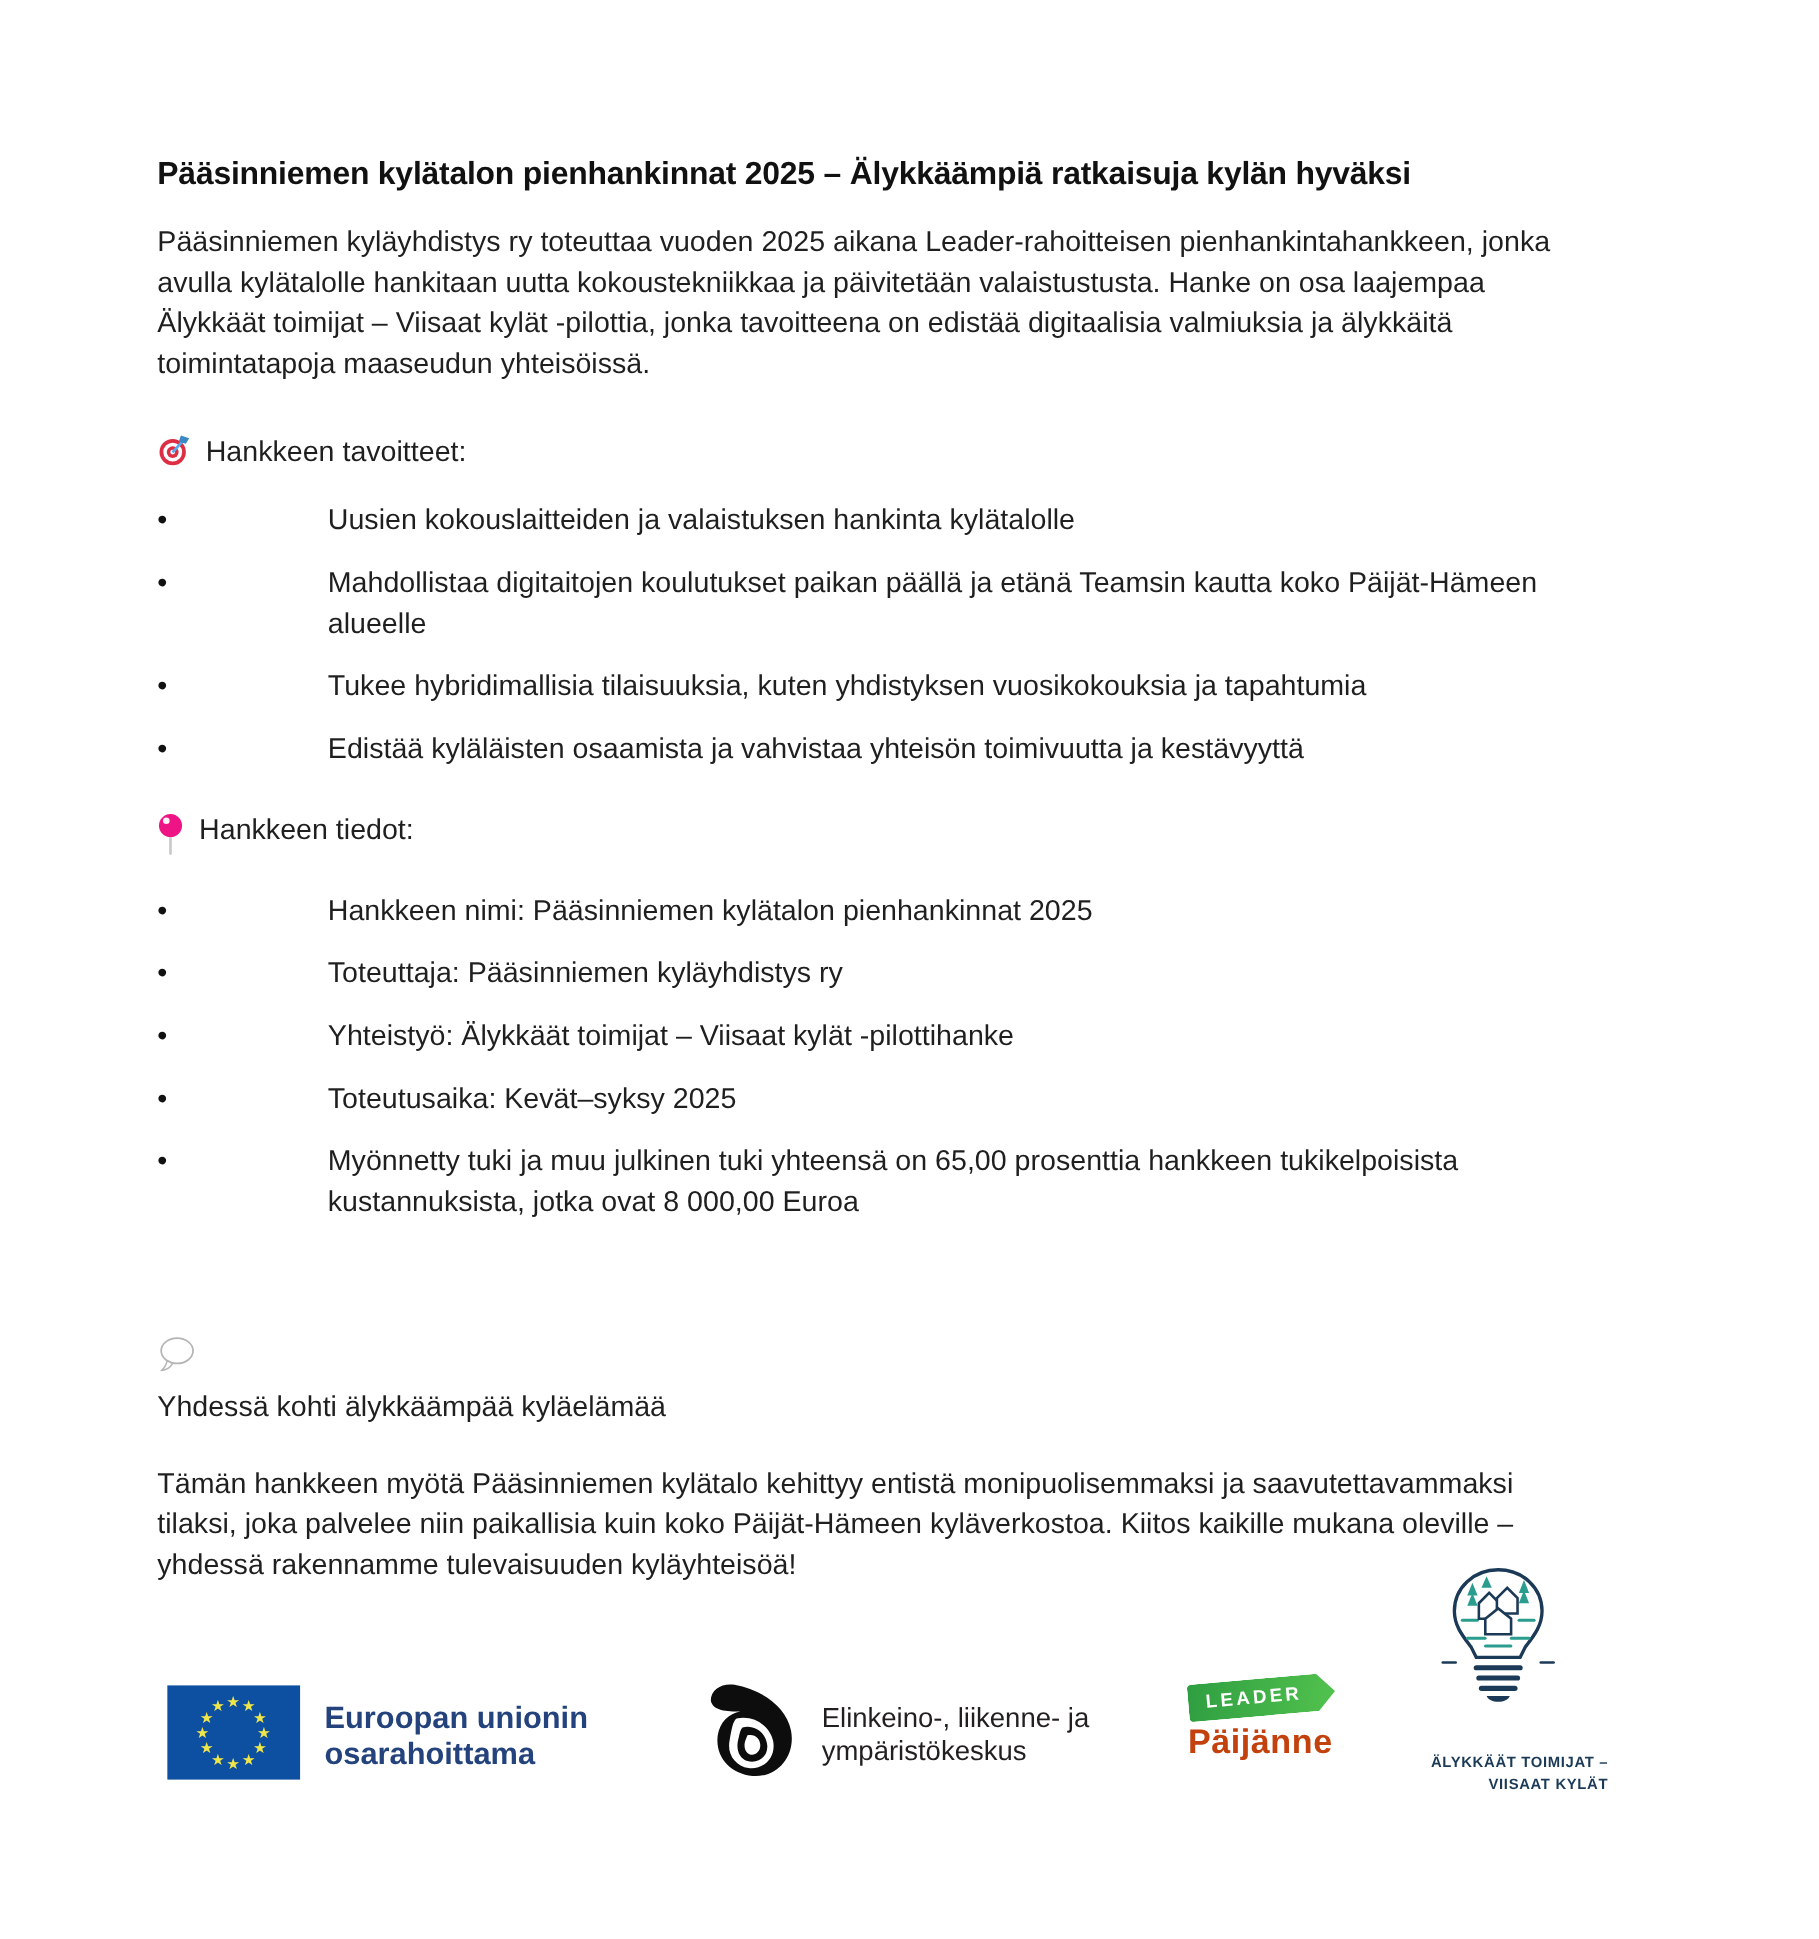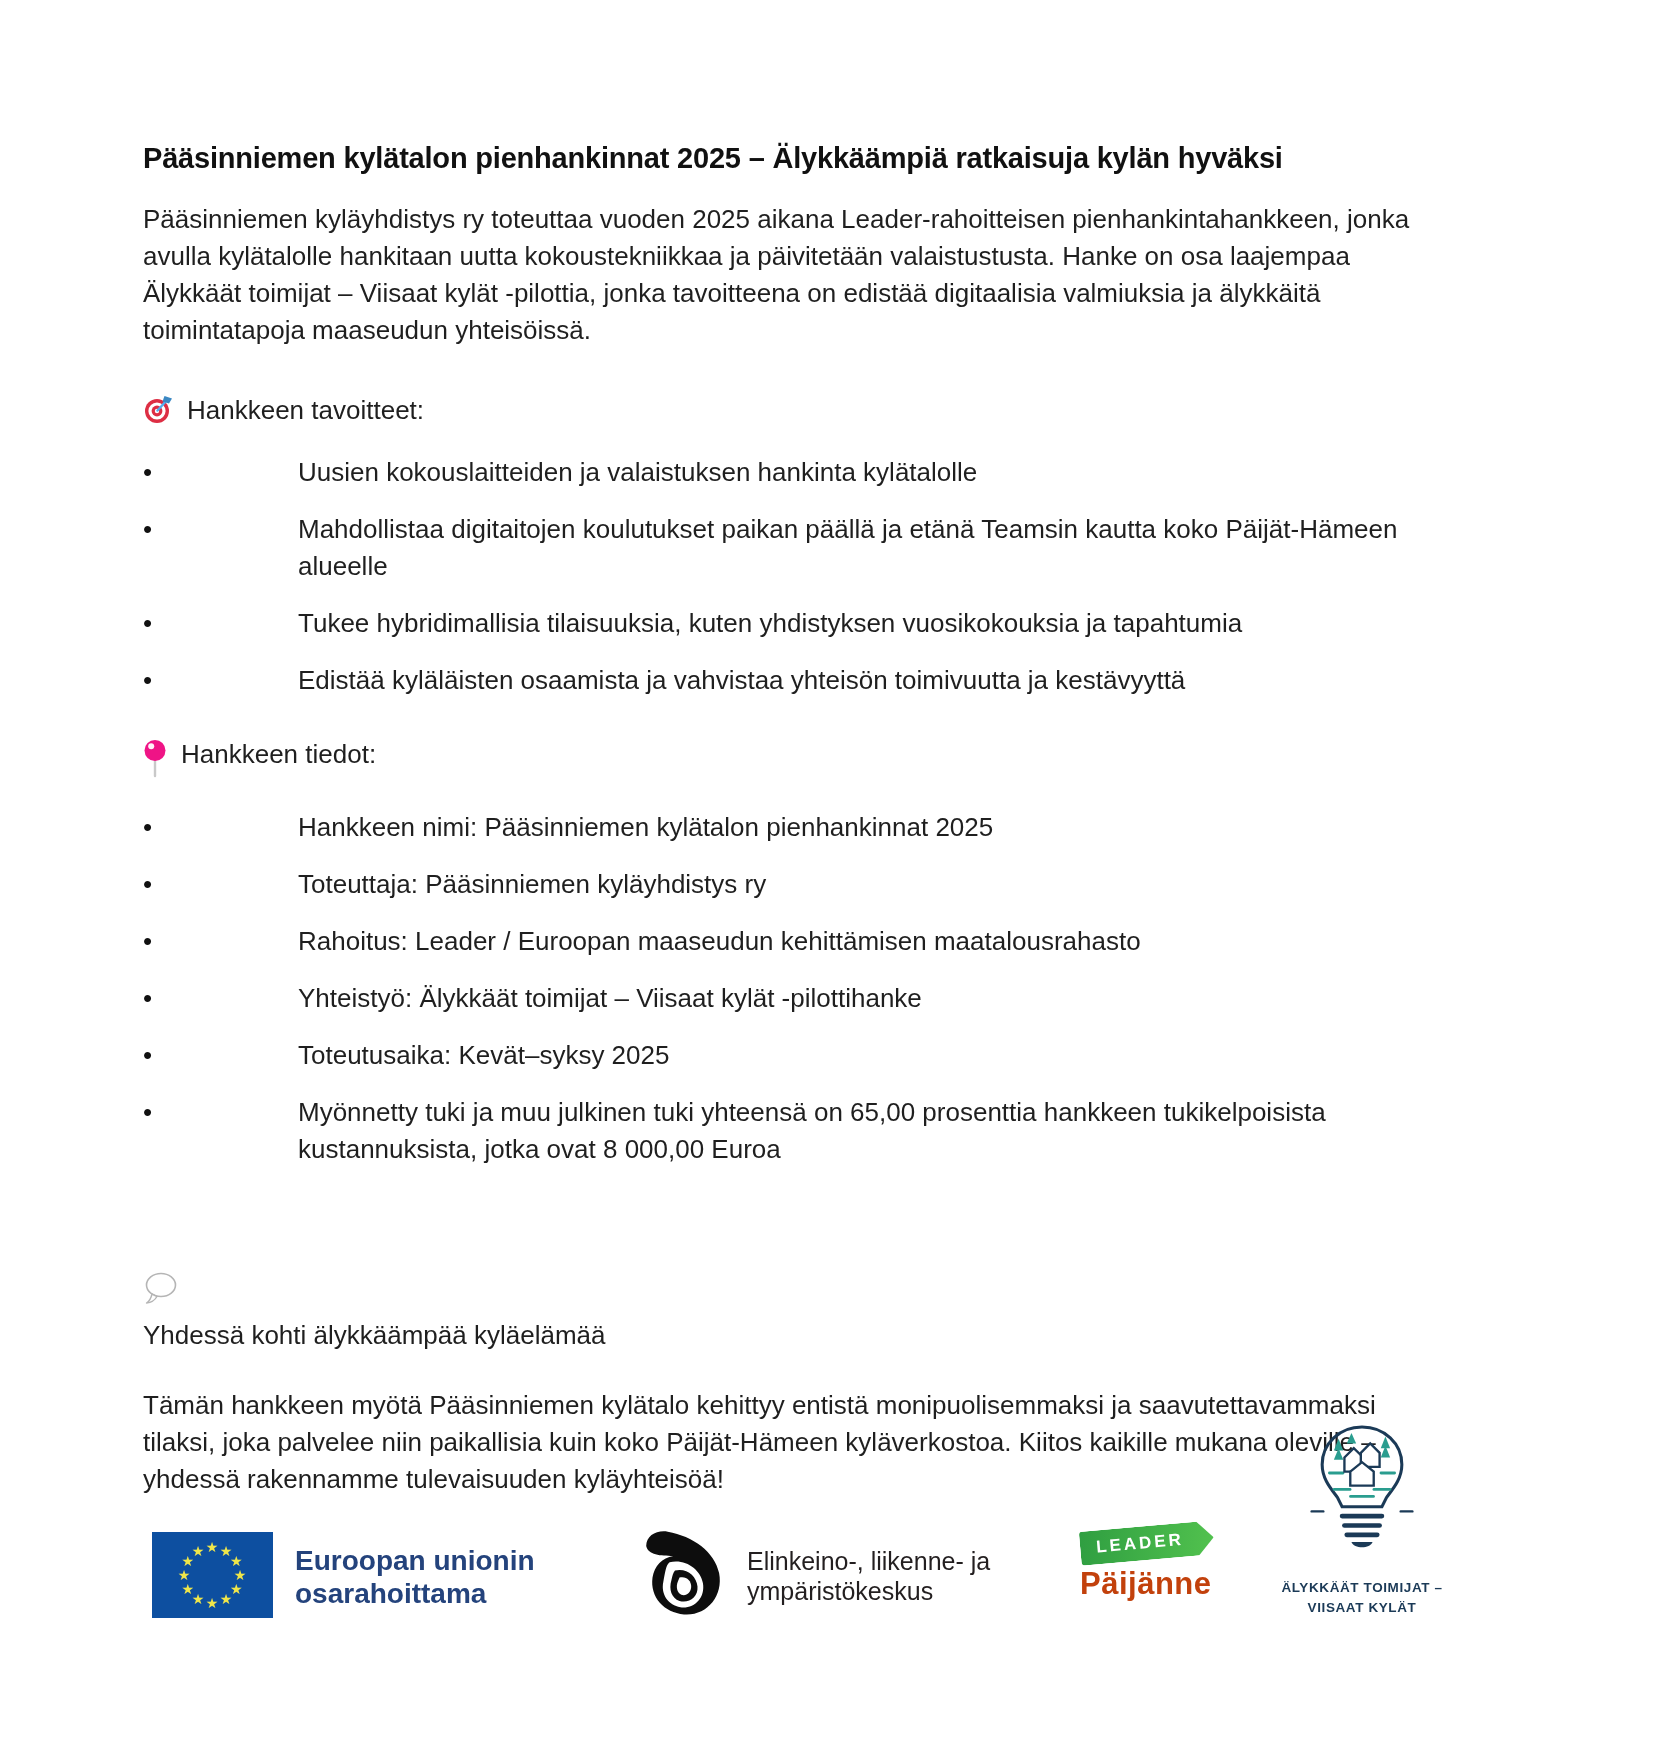--- a/index.html
+++ b/index.html
@@ -94,21 +94,22 @@
     color:#c2410c;
     margin-top:6px;
   }
   .bulb-logo{left:1262px;top:0;width:200px;text-align:center;}
   .bulb-text{
     font-size:13.5px;
     font-weight:bold;
     color:#1b3a57;
     line-height:20px;
     letter-spacing:0.6px;
-    margin-top:4px;
+    margin-top:17px;
+    text-align:right;
   }
 </style>
 </head>
 <body>
 
 <div class="page">
 
   <h1 class="doc-title">Pääsinniemen kylätalon pienhankinnat 2025 – Älykkäämpiä ratkaisuja kylän hyväksi</h1>
 
   <p class="intro">Pääsinniemen kyläyhdistys ry toteuttaa vuoden 2025 aikana Leader-rahoitteisen pienhankintahankkeen, jonka avulla kylätalolle hankitaan uutta kokoustekniikkaa ja päivitetään valaistustusta. Hanke on osa laajempaa Älykkäät toimijat – Viisaat kylät -pilottia, jonka tavoitteena on edistää digitaalisia valmiuksia ja älykkäitä toimintatapoja maaseudun yhteisöissä.</p>
@@ -141,21 +142,20 @@
         <circle cx="12" cy="11.5" r="10.5" fill="#ef1486"></circle>
         <circle cx="8.2" cy="7.2" r="3" fill="#ffffff" opacity="0.95"></circle>
       </svg>
     </span>
     <span>Hankkeen tiedot:</span>
   </div>
 
   <ul class="doc-list">
     <li>Hankkeen nimi: Pääsinniemen kylätalon pienhankinnat 2025</li>
     <li>Toteuttaja: Pääsinniemen kyläyhdistys ry</li>
-    <li>Rahoitus: Leader / Euroopan maaseudun kehittämisen maatalousrahasto</li>
     <li>Yhteistyö: Älykkäät toimijat – Viisaat kylät -pilottihanke</li>
     <li>Toteutusaika: Kevät–syksy 2025</li>
     <li>Myönnetty tuki ja muu julkinen tuki yhteensä on 65,00 prosenttia hankkeen tukikelpoisista kustannuksista, jotka ovat 8 000,00 Euroa</li>
   </ul>
 
   <div class="section-heading closing-heading">
     <span class="icon">
       <svg width="36" height="34" viewBox="0 0 36 34">
         <ellipse cx="18" cy="13" rx="14.5" ry="11.5" fill="#ffffff" stroke="#b5b5b5" stroke-width="1.6"></ellipse>
         <path d="M9,22 C8,26.5 6,29.5 3.5,31 C8.5,30.5 12,28 14,24.5 Z" fill="#ffffff" stroke="#b5b5b5" stroke-width="1.4" stroke-linejoin="round"></path>

